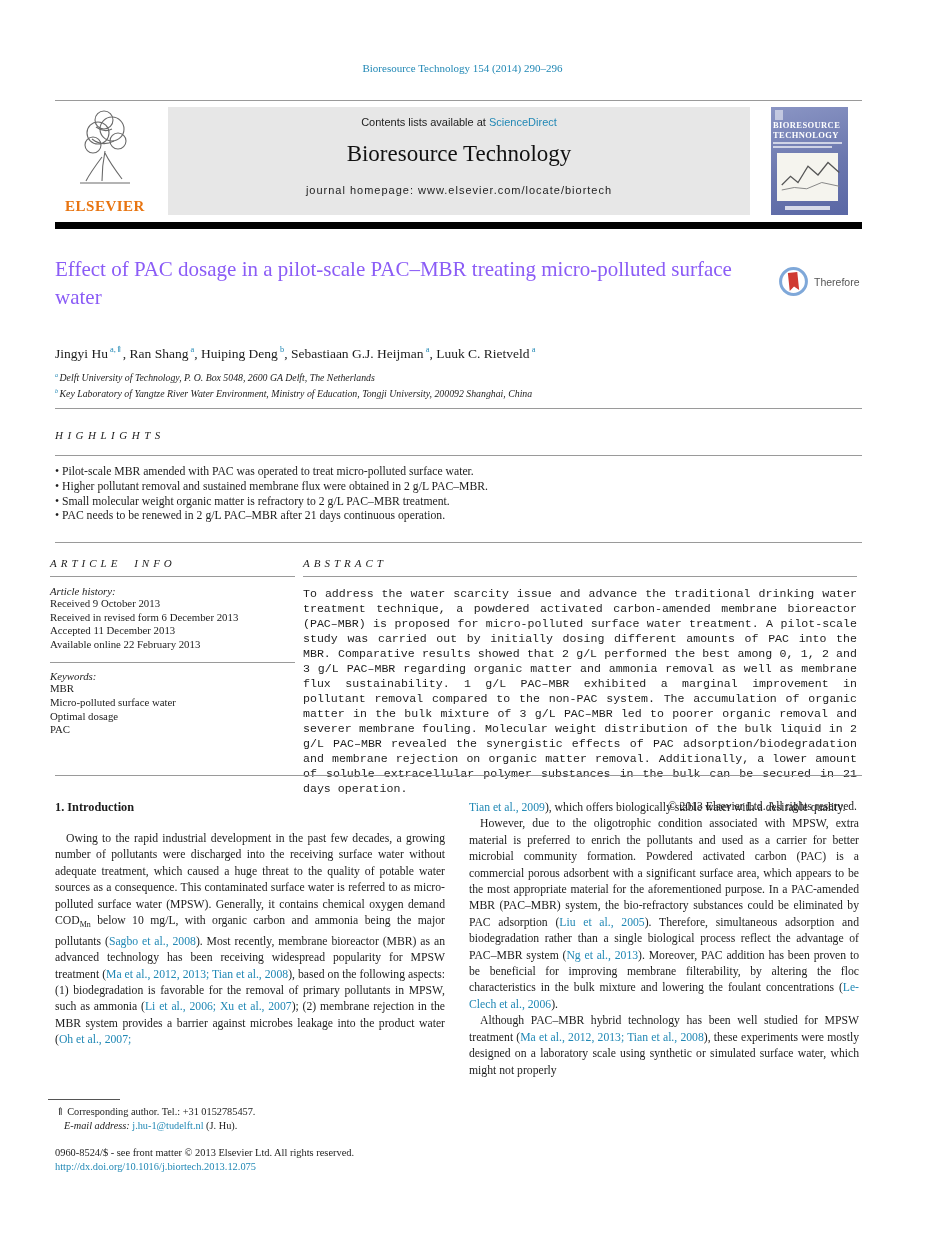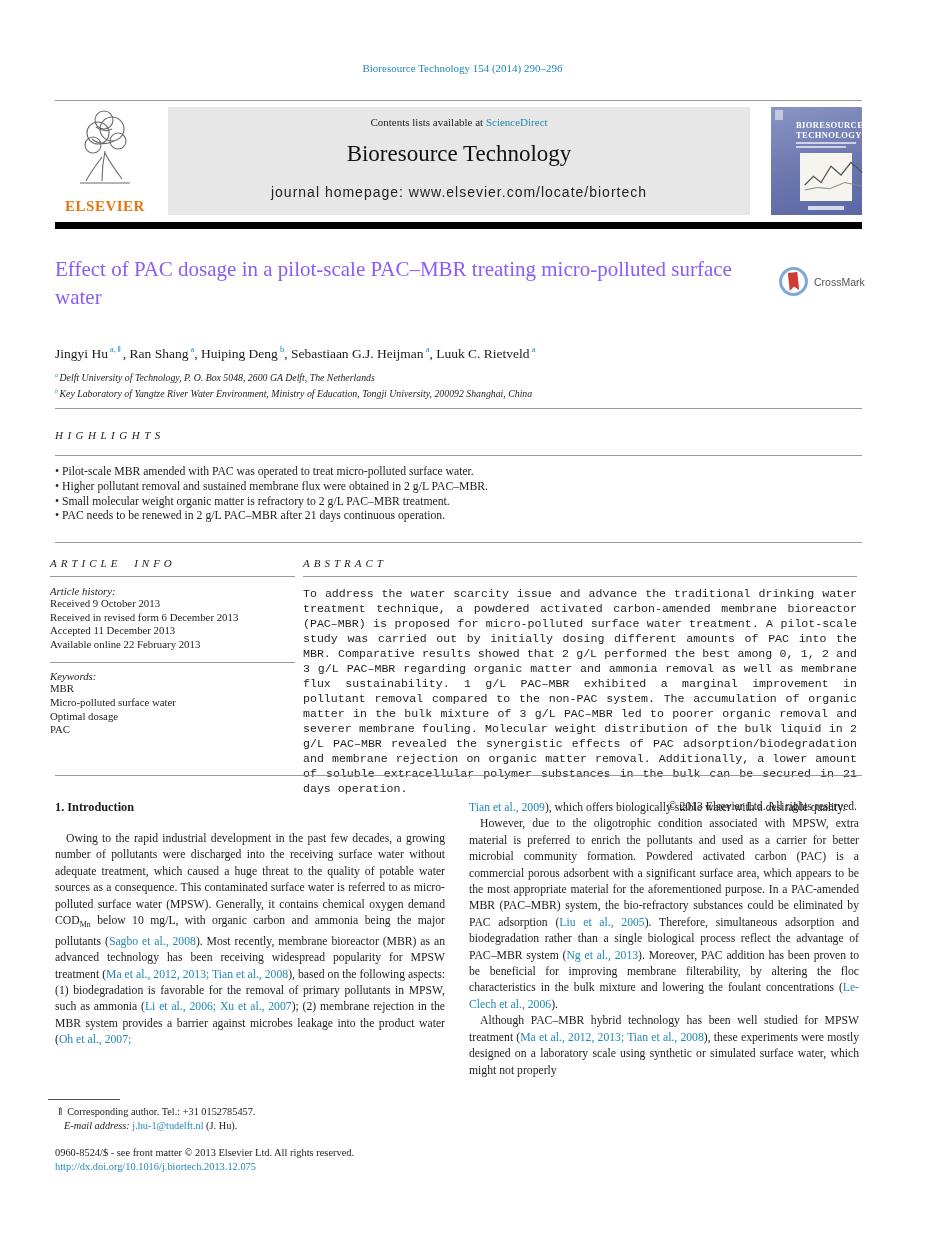--- a/index.html
+++ b/index.html
@@ -20,26 +20,26 @@
 
   
   #citation{top:62px;left:0;right:0;text-align:center;font-size:11px;color:var(--link);}
 
   
   #header{top:107px;left:55px;width:807px;height:108px;display:flex;align-items:stretch;}
   #logo-col{width:100px;display:flex;flex-direction:column;align-items:center;justify-content:space-between;}
   #logo-col svg{display:block;}
   #elsevier-word{font-size:15px;letter-spacing:.5px;color:var(--orange);font-weight:bold;}
   #gray-box{width:582px;margin-left:13px;background:var(--header-bg);text-align:center;padding-top:9px;box-sizing:border-box;}
-  #contents-line{font-size:11px;color:#222;font-family:Liberation Serif, serif;}
+  #contents-line{font-size:11px;color:#222;}
   #sciencedirect{color:var(--link);}
   #journal-title{font-size:23px;margin-top:13px;color:#111;}
-  #homepage-line{font-size:14px;letter-spacing:1px;margin-top:17px;color:#222;}
-  #cover{width:91px;margin-left:21px;background:linear-gradient(165deg,#8a95c4 0%,#6b77ae 55%,#5a67a5 100%);
-         position:relative;box-sizing:border-box;padding:6px 6px 0 25px;}
+  #homepage-line{font-size:11px;letter-spacing:1px;margin-top:17px;color:#222;}
+  #cover{width:77px;margin-left:21px;background:linear-gradient(165deg,#8a95c4 0%,#6b77ae 55%,#5a67a5 100%);
+         position:relative;box-sizing:border-box;padding:6px 6px 0 2px;}
   .cover-title{color:#fff;font-size:8.5px;font-weight:bold;letter-spacing:.4px;line-height:9.5px;margin-top:8px;}
   .cover-sub{height:2px;background:rgba(255,255,255,.65);margin-top:2px;}
   .cover-chart{background:#f5f4ee;margin:5px 4px 0 4px;padding:2px;}
   .cover-foot{height:4px;background:rgba(255,255,255,.75);margin:5px 12px 0 12px;}
   .cover-dot{position:absolute;top:3px;left:4px;width:8px;height:10px;background:rgba(255,255,255,.5);}
 
   
   #black-bar{top:222px;left:55px;width:807px;height:7px;background:var(--bar);}
 
   
@@ -147,21 +147,21 @@
 
   <div class="abs" id="black-bar"></div>
 
   <div class="abs" id="title">Effect of PAC dosage in a pilot-scale PAC–MBR treating micro-polluted surface water</div>
 
   <div class="abs" id="crossmark">
     <svg width="31" height="31" viewBox="0 0 36 36">
       <circle cx="18" cy="18" r="15" fill="#ffffff" stroke="#7fa8d9" stroke-width="3.5"></circle>
       <path d="M12.5 7.5 h11 v21 l-5.5 -4.8 -5.5 4.8 z" fill="#cf3a32" transform="rotate(-6 18 18)"></path>
     </svg>
-    <span id="crossmark-label" class="sans">CrossMark</span>
+    <span id="crossmark-label" class="sans">Therefore</span>
   </div>
 
   <div class="abs" id="authors"><span>Jingyi Hu</span><span class="sup"> a,⇑</span><span>, Ran Shang</span><span class="sup"> a</span><span>, Huiping Deng</span><span class="sup"> b</span><span>, Sebastiaan G.J. Heijman</span><span class="sup"> a</span><span>, Luuk C. Rietveld</span><span class="sup"> a</span></div>
 
   <div class="abs" id="affils">
     <div><span class="sup">a </span><span>Delft University of Technology, P. O. Box 5048, 2600 GA Delft, The Netherlands</span></div>
     <div><span class="sup">b </span><span>Key Laboratory of Yangtze River Water Environment, Ministry of Education, Tongji University, 200092 Shanghai, China</span></div>
   </div>
 
   <div class="rule" id="rule-a"></div>

